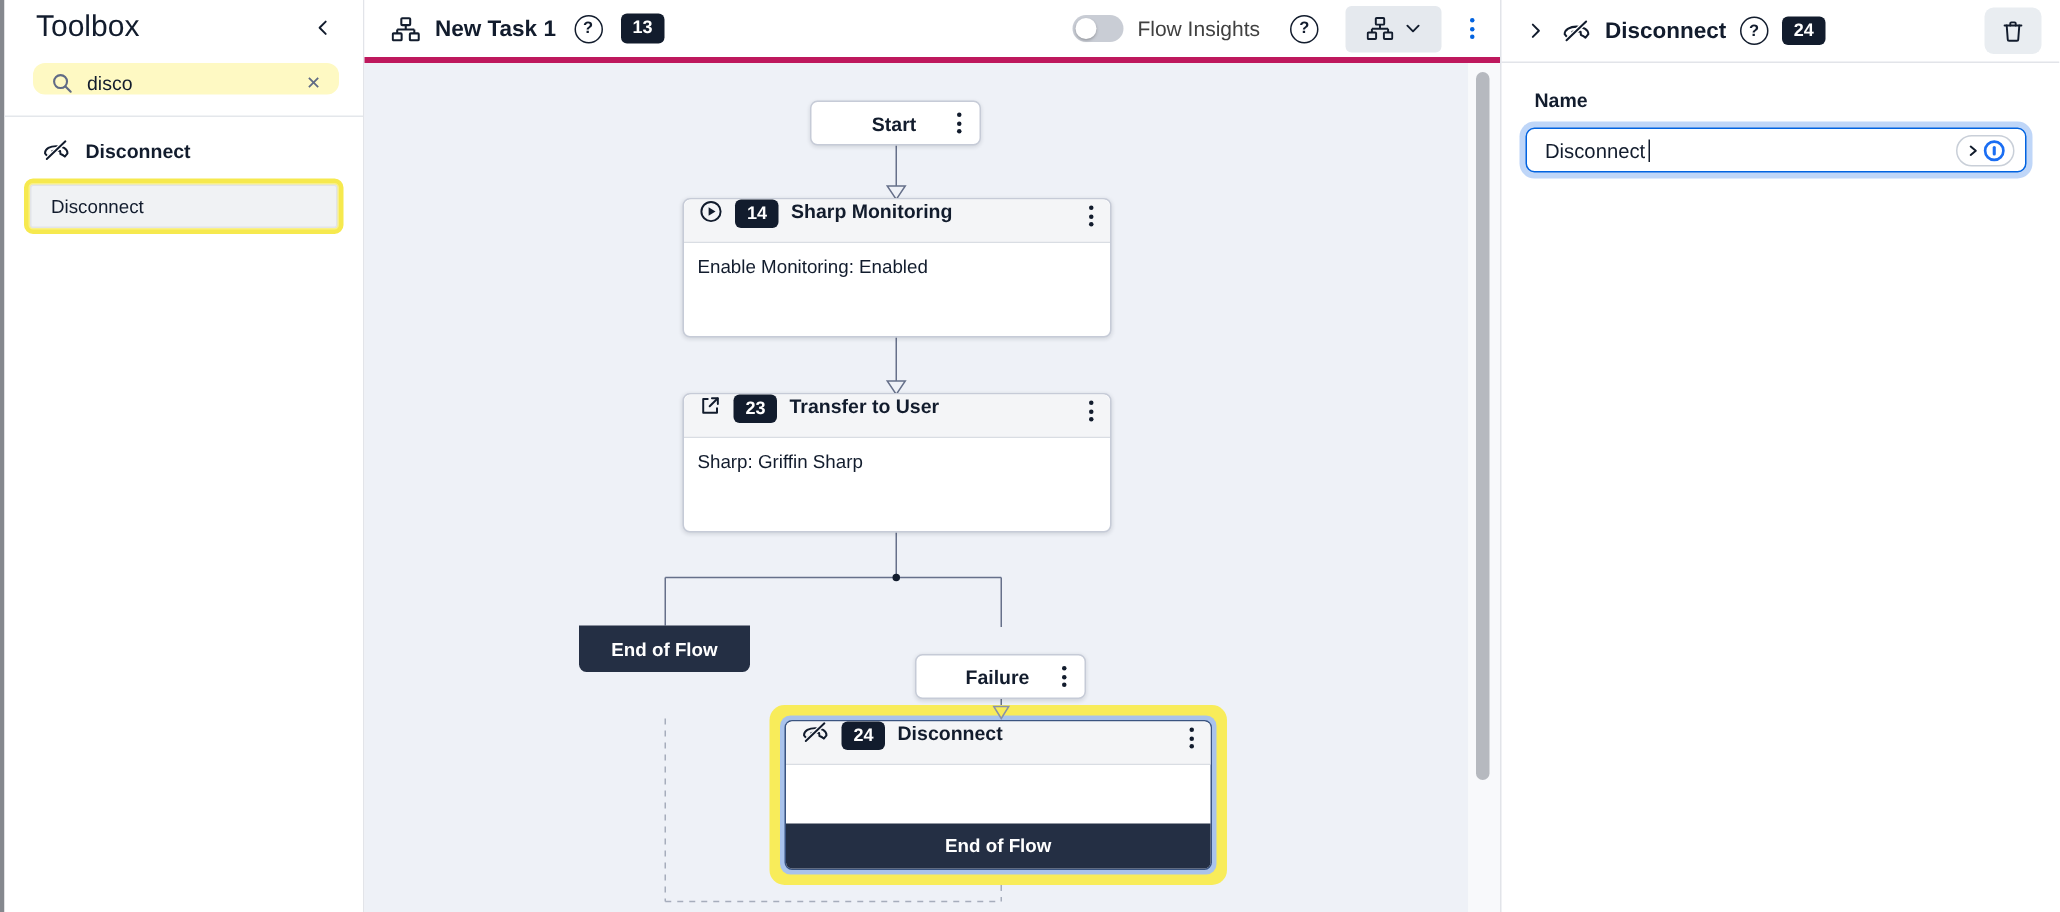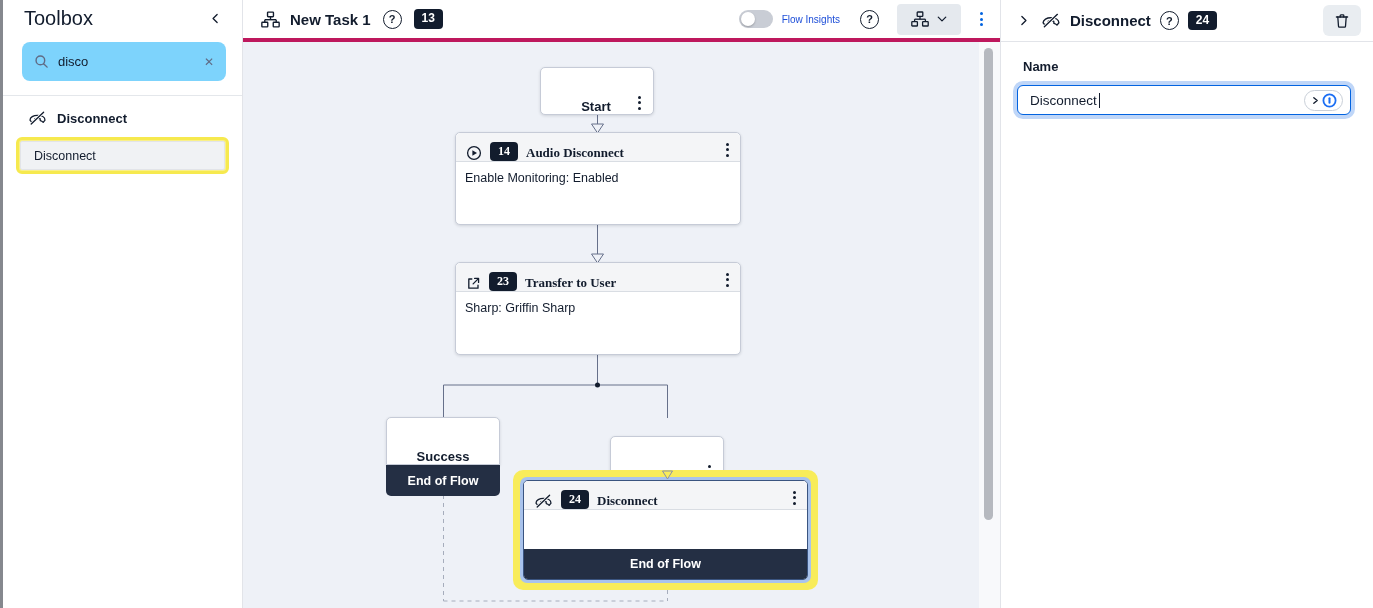--- a/index.html
+++ b/index.html
@@ -11,22 +11,22 @@
   
   .win-edge { position:absolute; left:0; top:0; width:3px; height:608px; background:#85888E; }
 
   
   .sidebar { position:absolute; left:3px; top:0; width:240px; height:608px; background:#fff;
              border-right:1px solid #E2E4E9; }
   .sidebar-header { height:36px; display:flex; align-items:center; justify-content:space-between;
                     padding:0 18px 0 21px; }
   .sidebar-title { font-size:20px; color:#121C2D; }
   .icon-btn { background:none; border:none; cursor:pointer; display:flex; align-items:center; justify-content:center; padding:2px; }
-  .search-box { margin:6px 16px 14px 19px; height:39px; background:#7dd3fc; border-radius:8px;
-                display:flex; align-items:center; padding:0 10px 0 12px; gap:9px; }
+  .search-box { margin:6px 16px 14px 19px; height:21px; background:#fef9c3; border-radius:8px;
+                display:flex; align-items:flex-end; padding:0 10px 0 12px; gap:9px; }
   .search-box input { flex:1; border:none; outline:none; background:transparent; font-size:13px;
                       color:#121C2D; font-family:inherit; min-width:0; }
   .clear-btn { background:none; border:none; cursor:pointer; color:#606B85; font-size:12px; line-height:1; padding:2px; }
   .sb-divider { border-top:1px solid #E4E7EB; }
   .category-row { display:flex; align-items:center; gap:10px; padding:15px 0 11px 25px; }
   .category-label { font-weight:bold; font-size:13px; color:#121C2D; }
   .tool-item-outer { margin:0 13px; border:3px solid #F6E94E; background:#F9F088; border-radius:6px; padding:1px; cursor:pointer; }
   .tool-item { background:#F0F2F4; border:1px solid #E2E4E8; border-radius:2px; height:29px;
                display:flex; align-items:center; padding-left:13px; font-size:12.5px; color:#121C2D; }
 
@@ -39,40 +39,40 @@
                  display:inline-flex; align-items:center; justify-content:center;
                  font-size:11px; font-weight:bold; color:#121C2D; background:#fff; cursor:pointer; }
   .badge { background:#121C2D; color:#fff; font-weight:bold; font-size:12px;
            padding:3px 8px; border-radius:4px; line-height:1.1; }
   .topbar .badge { margin-left:12px; }
   .topbar-spacer { flex:1; }
   .toggle { width:34px; height:18px; background:#C9CDD5; border-radius:9px; position:relative;
             cursor:pointer; flex:none; }
   .toggle .knob { position:absolute; left:2px; top:2px; width:14px; height:14px; background:#fff;
                   border-radius:50%; box-shadow:0 1px 2px rgba(0,0,0,.25); }
-  .insights-label { color:#1d4ed8; font-size:10px; margin:0 20px 0 9px; }
+  .insights-label { color:#404040; font-size:14px; margin:0 20px 0 9px; }
   .layout-btn { margin-left:18px; width:64px; height:31px; background:#E5E9EE; border:none;
                 border-radius:4px; display:flex; align-items:center; justify-content:center;
                 gap:7px; cursor:pointer; }
   .kebab { display:flex; flex-direction:column; align-items:center; background:none; border:none; cursor:pointer; padding:3px 5px; }
   .kebab i { display:block; width:3px; height:3px; border-radius:50%; background:currentColor; margin:1.3px 0; }
   .kebab.blue { color:#0263E0; margin-left:14px; }
   .kebab.dark { color:#121C2D; }
 
   
   .canvas { position:absolute; left:0; top:42px; width:736px; height:566px; background:#EEF1F7; overflow:hidden; }
   .connectors { position:absolute; left:0; top:0; }
   .overlay-arrow { position:absolute; left:0; top:0; pointer-events:none; z-index:6; }
   .node, .mini-node { position:absolute; background:#fff; border:1px solid #C6CBD7; border-radius:5px;
           box-shadow:0 1px 3px rgba(18,28,45,.14); cursor:pointer; z-index:2; }
   .node-header { height:29px; background:#F4F5F7; border-bottom:1px solid #D9DDE3;
-                 border-radius:5px 5px 0 0; display:flex; align-items:flex-end; gap:8px; padding:0 6px 0 10px;font-family:Liberation Serif, serif; }
+                 border-radius:5px 5px 0 0; display:flex; align-items:flex-start; gap:8px; padding:0 6px 0 10px; }
   .node-title { font-weight:bold; font-size:13px; color:#121C2D; flex:1; }
   .node-body { font-size:12.5px; color:#121C2D; padding:8px 9px; line-height:1.3; }
-  .mini-node { display:flex; align-items:flex-end; height:48px; }
+  .mini-node { display:flex; align-items:center; height:30px; }
   .mini-label { flex:1; text-align:center; font-weight:bold; font-size:13px; }
   .eof { background:#242F44; color:#fff; font-weight:bold; font-size:12.5px; height:31px;
          display:flex; align-items:center; justify-content:center; border-radius:0 0 5px 5px; }
   .sel-outer { position:absolute; left:270px; top:428px; background:#F8EC5A; border-radius:10px; padding:7px; z-index:3; }
   .sel-ring { background:#A9C3EC; border-radius:7px; padding:3px; }
   .sel-node { width:285px; background:#fff; border:1px solid #3A5480; border-radius:5px; cursor:pointer; }
   .sel-node .node-header { border-radius:4px 4px 0 0; }
   .sel-node .empty-body { height:39px; }
   .sel-node .eof { height:30px; border-radius:0 0 4px 4px; }
 
@@ -228,21 +228,21 @@
 
     <div class="node" style="left:212px; top:90px; width:286px; height:93px;">
       <div class="node-header">
         <span>
           <svg width="16" height="16" viewBox="0 0 16 16">
               <circle cx="8" cy="8" r="6.4" fill="none" stroke="#121C2D" stroke-width="1.3"></circle>
               <polygon points="6.4,5.2 11,8 6.4,10.8" fill="#121C2D"></polygon>
             </svg>
         </span>
         <span class="badge">14</span>
-        <span class="node-title">Audio Disconnect</span>
+        <span class="node-title">Sharp Monitoring</span>
         <button class="kebab dark">
             <i></i>
             <i></i>
             <i></i>
           </button>
       </div>
       <div class="node-body">Enable Monitoring: Enabled</div>
     </div>
 
     <div class="node" style="left:212px; top:220px; width:286px; height:93px;">
@@ -261,23 +261,20 @@
         <button class="kebab dark">
             <i></i>
             <i></i>
             <i></i>
           </button>
       </div>
       <div class="node-body">Sharp: Griffin Sharp</div>
     </div>
 
     <div style="position:absolute; left:143px; top:375px; width:114px; z-index:2;">
-      <div class="mini-node" style="position:relative; left:0; top:0; width:114px; border-radius:5px 5px 0 0;">
-        <span class="mini-label">Success</span>
-      </div>
       <div class="eof">End of Flow</div>
     </div>
 
     <div class="mini-node" style="left:367px; top:394px; width:114px;">
       <span class="mini-label" style="padding-left:16px;">Failure</span>
       <button class="kebab dark" style="margin-right:7px;">
           <i></i>
           <i></i>
           <i></i>
         </button>

